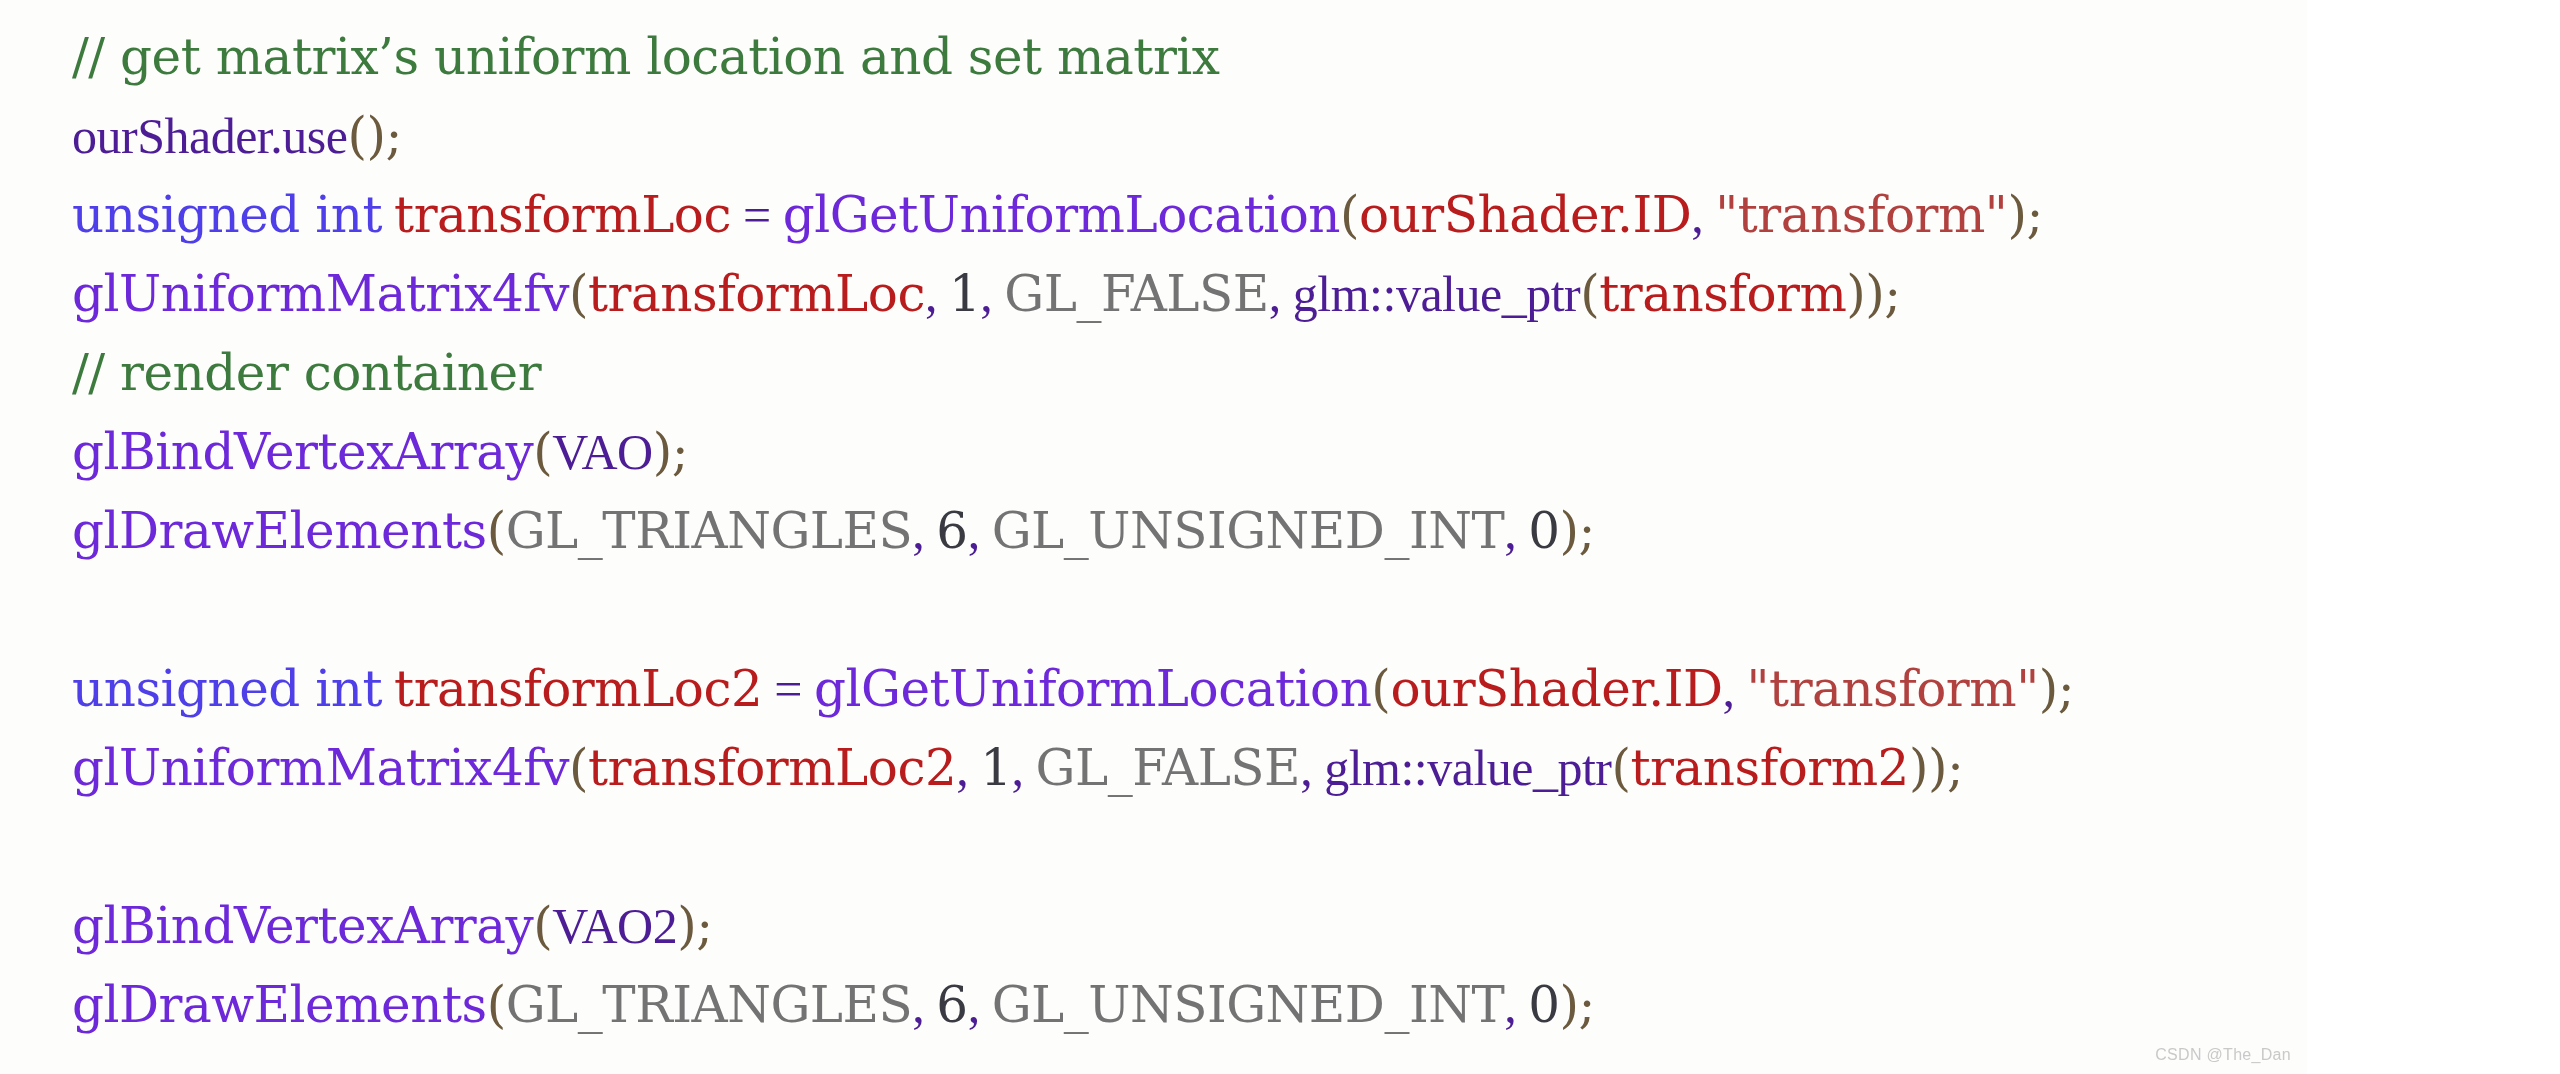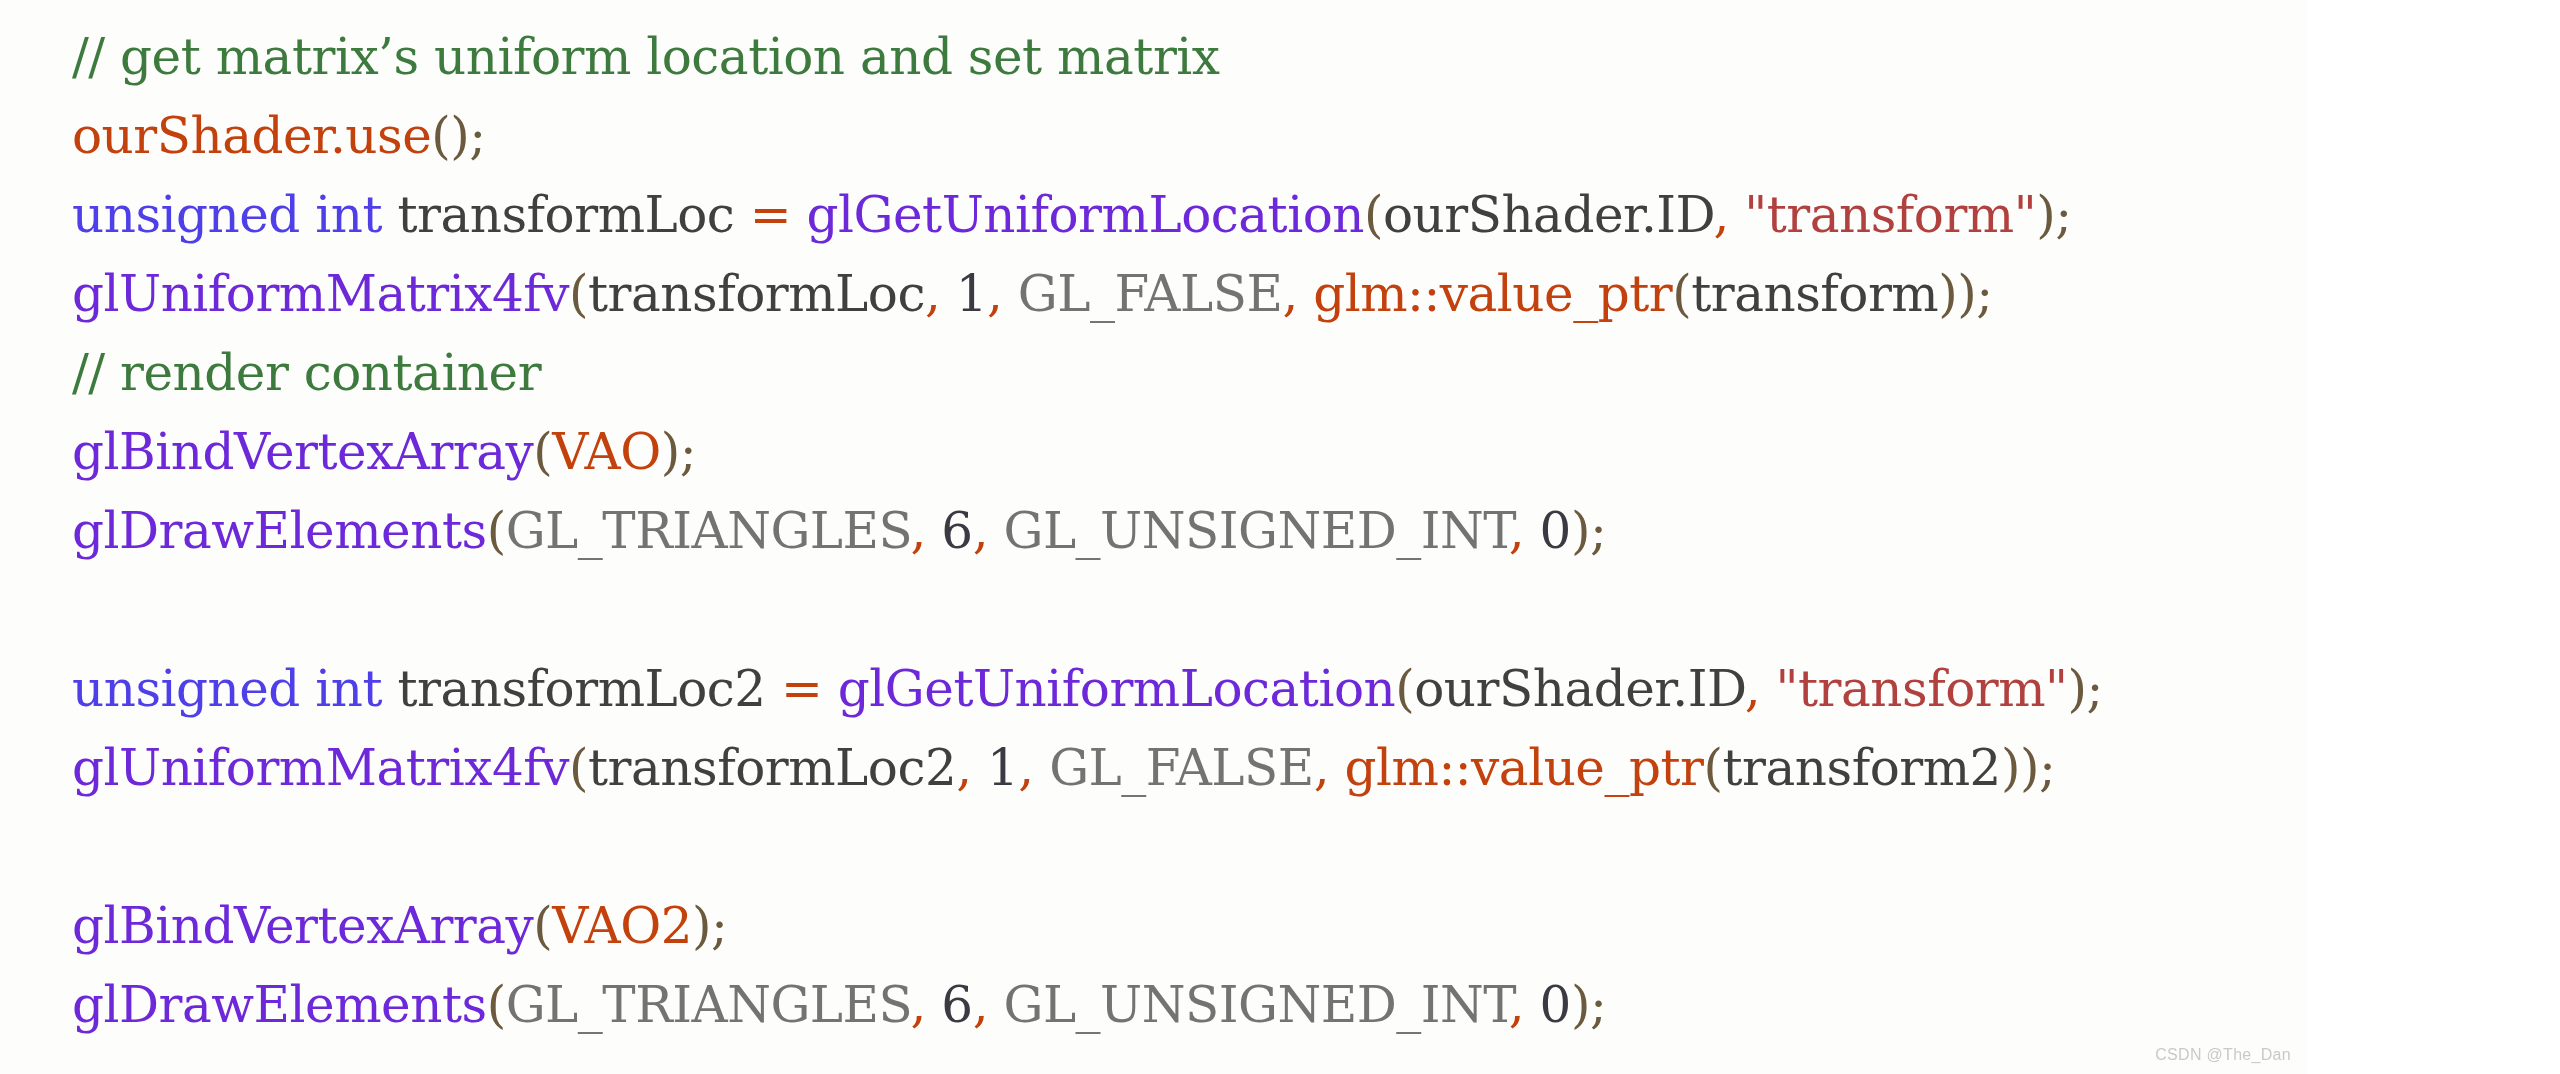--- a/index.html
+++ b/index.html
@@ -39,23 +39,23 @@
     letter-spacing: -0.5px;
     color: #2f2f2f;
   }
 
   .code-line.blank {
     height: 79px;
   }
 
   
   .tok-comment  { color: #3d7a3d; }
-  .tok-plain    { color: #c2410c; }
+  .tok-plain    { color: #4c1d95; font-family: Liberation Serif, serif; }
   .tok-keyword  { color: #4f3fe8; font-weight: 400; }
-  .tok-var      { color: #404040; }
+  .tok-var      { color: #b91c1c; }
   .tok-func     { color: #6d28d9; }
   .tok-const    { color: #737373; }
   .tok-string   { color: #b0413e; }
   .tok-number   { color: #3a3a42; }
   .tok-punct    { color: #6b5a3e; }
 
   #watermark {
     position: absolute;
     right: 16px;
     bottom: 10px;

